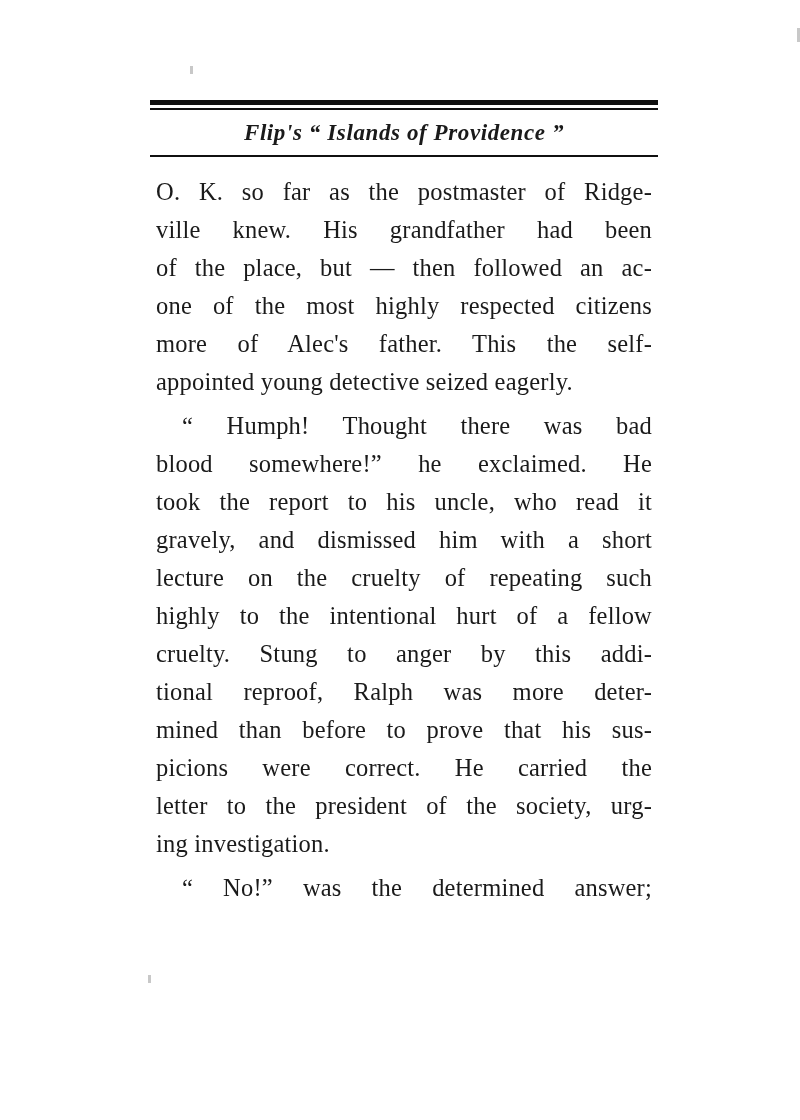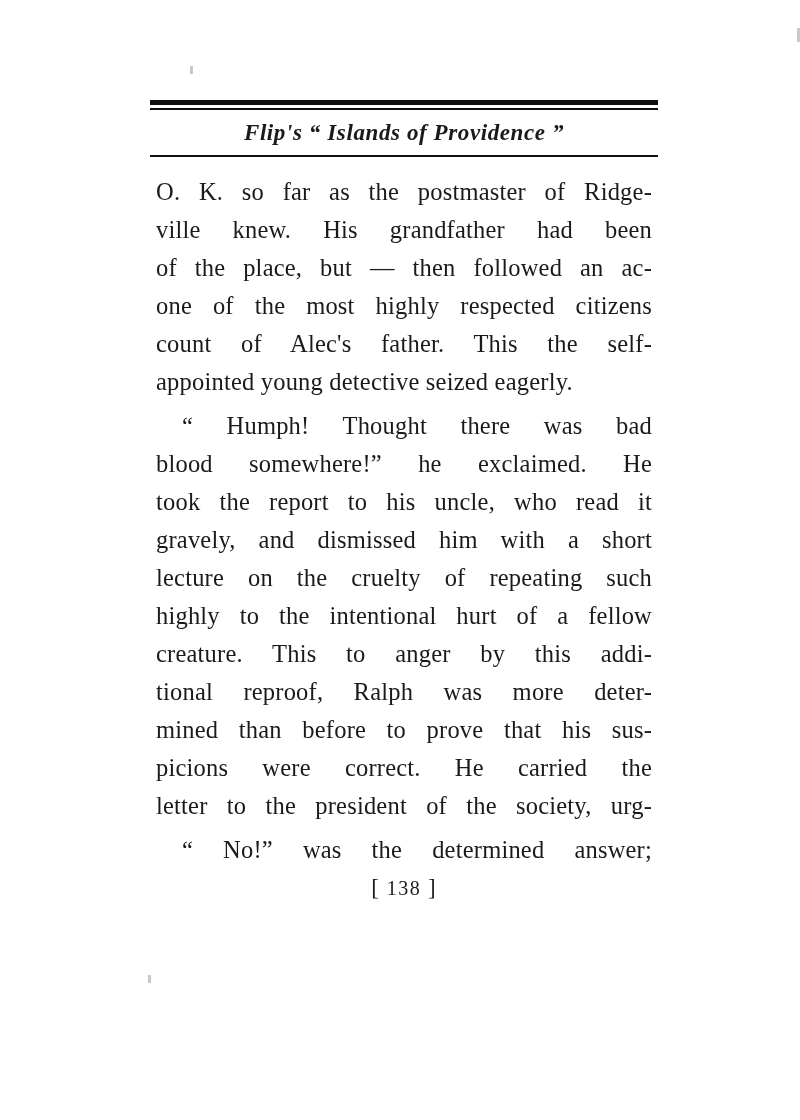--- a/index.html
+++ b/index.html
@@ -112,44 +112,40 @@
 
     <div class="head-rule"></div>
 
     <div class="body-text">
 
       <p class="para">
         <span class="line just">O. K. so far as the postmaster of Ridge-</span>
         <span class="line just">ville knew.   His grandfather had been</span>
         <span class="line just">of the place, but — then followed an ac-</span>
         <span class="line just">one of the most highly respected citizens</span>
-        <span class="line just">count of Alec's father.   This the self-</span>
+        <span class="line just">more of Alec's father.   This the self-</span>
         <span class="line">appointed young detective seized eagerly.</span>
       </p>
 
       <p class="para">
         <span class="line just"><span class="indent"></span><span>“ Humph!   Thought there was bad</span></span>
         <span class="line just">blood somewhere!” he exclaimed.   He</span>
         <span class="line just">took the report to his uncle, who read it</span>
         <span class="line just">gravely, and dismissed him with a short</span>
         <span class="line just">lecture on the cruelty of repeating such</span>
         <span class="line just">highly to the intentional hurt of a fellow</span>
-        <span class="line just">creature.   This to anger by this addi-</span>
+        <span class="line just">cruelty.   Stung to anger by this addi-</span>
         <span class="line just">tional reproof, Ralph was more deter-</span>
         <span class="line just">mined than before to prove that his sus-</span>
         <span class="line just">picions were correct.   He carried the</span>
         <span class="line just">letter to the president of the society, urg-</span>
+        <span class="line">ing investigation.</span>
       </p>
 
       <p class="para">
         <span class="line just"><span class="indent"></span><span>“ No!” was the determined answer;</span></span>
       </p>
 
     </div>
 
-    <div class="folio">
-      <span>[</span>
-      <span class="num">138</span>
-      <span>]</span>
-    </div>
 
   </div>
 </div>
 
 </body></html>

